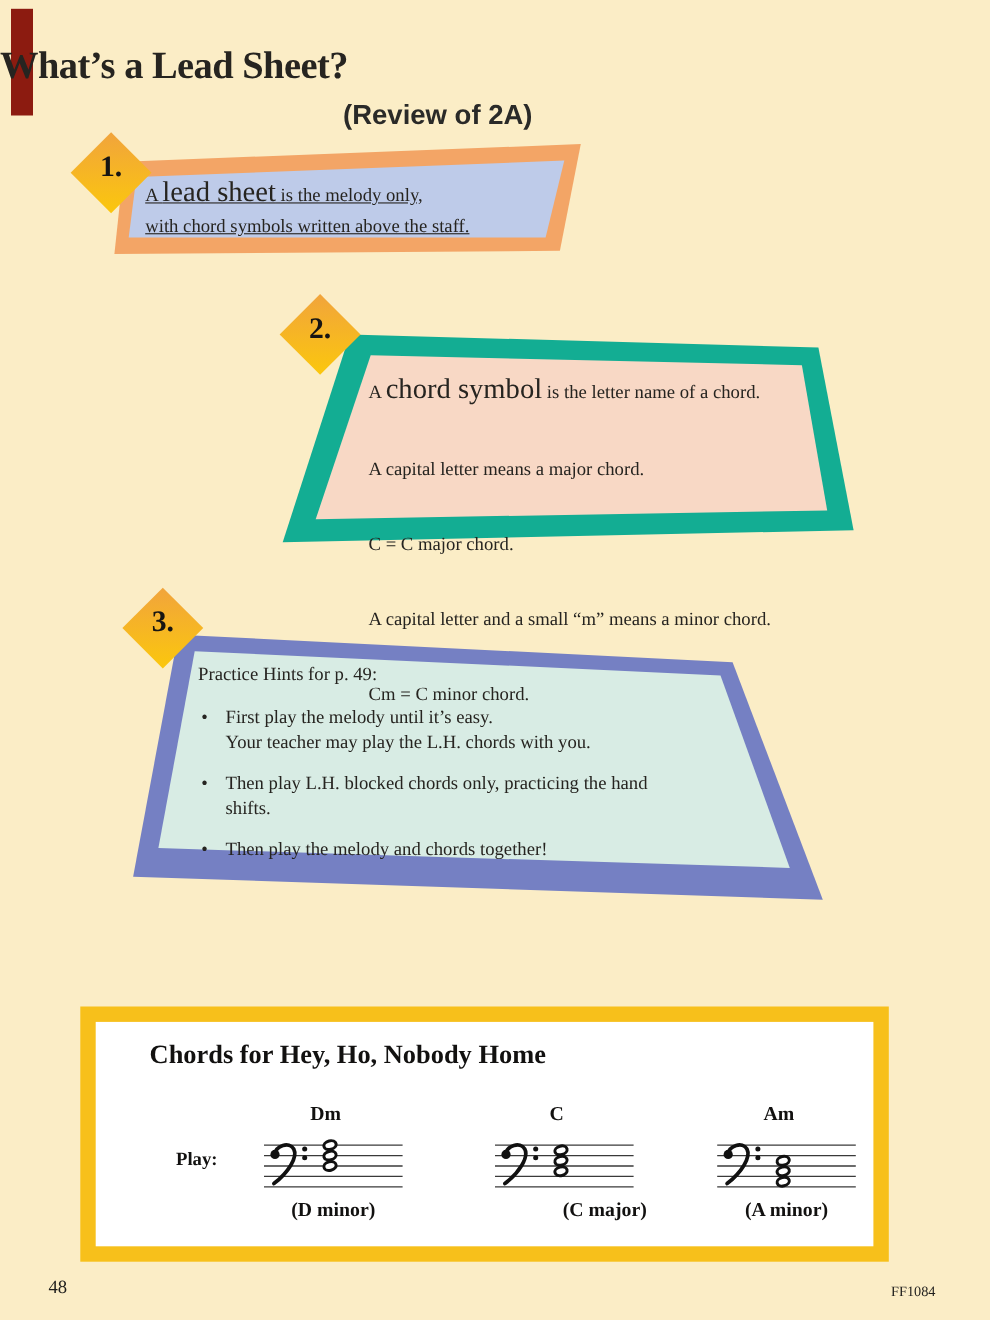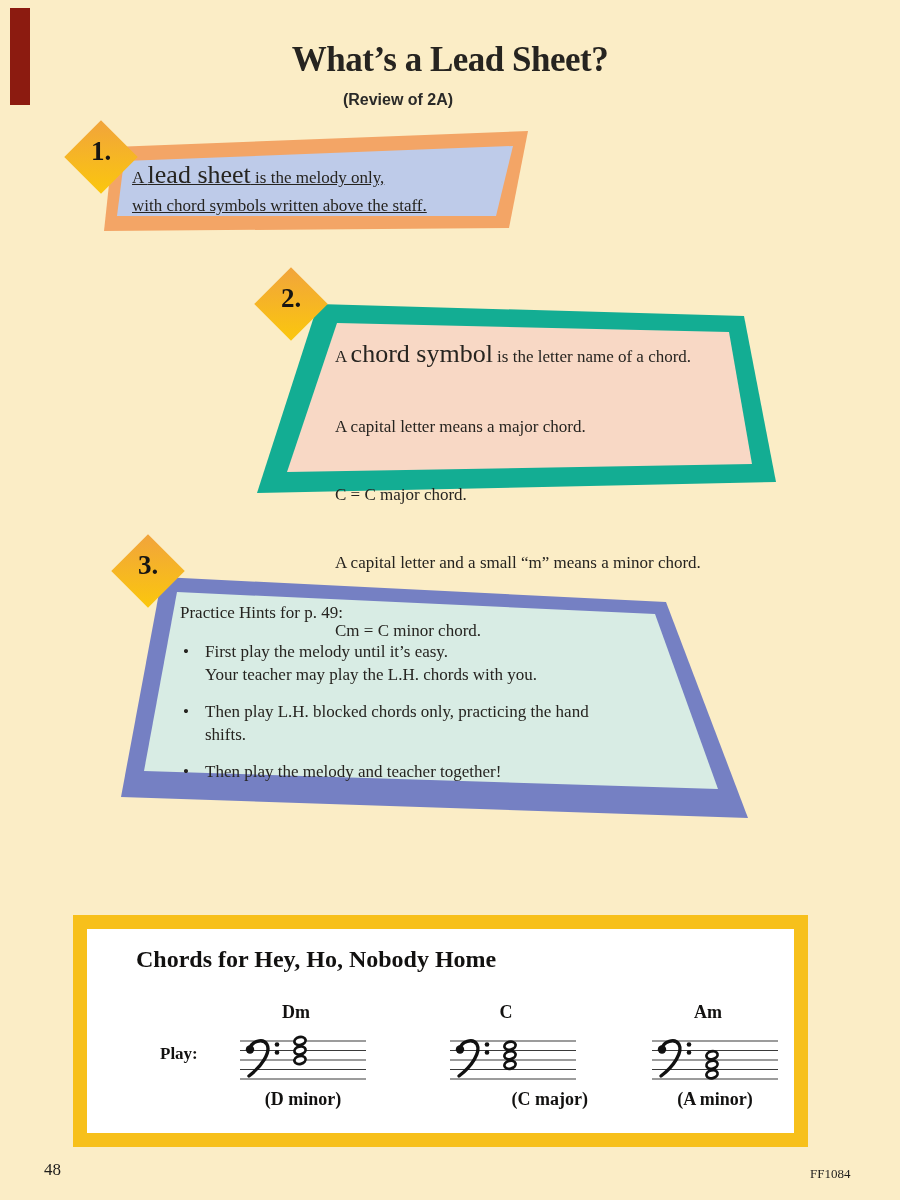--- a/index.html
+++ b/index.html
@@ -2,24 +2,24 @@
 <html><head>
 <meta charset="utf-8">
 <style>
   html,body{margin:0;padding:0;}
   .page{
     position:relative; width:900px; height:1200px; overflow:hidden;
     background:#FBEDC6; font-family:"Liberation Serif", serif; color:#1e1d1b;
   }
   .abs{position:absolute;}
   
-  .title{left:0; top:40px; width:900px; text-align:center;
+  .title{left:0; top:40px; width:900px; text-align:left;
     font-weight:bold; font-size:35px; letter-spacing:-0.5px; color:#262420;}
   .subtitle{left:0; top:91px; width:796px; text-align:center;
-    font-family:"Liberation Sans", sans-serif; font-weight:bold; font-size:16px; color:#2a2a28;}
+    font-family:"Liberation Sans", sans-serif; font-weight:bold; font-size:25px; color:#2a2a28;}
   
   .bleed-tab{left:10px; top:8px; width:20px; height:97px; background:#8C1B10;}
   
   .shapes{left:0; top:0;}
   
   .badge{width:76px; height:76px;}
   .badge .diamond{position:absolute; left:12px; top:12px; width:52px; height:52px;
     transform:rotate(45deg); background:linear-gradient(135deg,#F1A43C,#FBC70D);}
   .badge .num{position:absolute; left:0; top:17px; width:100%; text-align:center;
     font-weight:bold; font-size:27px; color:#171513;}
@@ -99,21 +99,21 @@
     <div class="heading">Practice Hints for p. 49:</div>
     <ul>
       <li>
         <div>First play the melody until it’s easy.</div>
         <div>Your teacher may play the L.H. chords with you.</div>
       </li>
       <li>
         <div>Then play L.H. blocked chords only, practicing the hand shifts.</div>
       </li>
       <li>
-        <div>Then play the melody and teacher together!</div>
+        <div>Then play the melody and chords together!</div>
       </li>
     </ul>
   </div>
 
   <div class="abs chord-box">
     <div class="chord-box-inner"></div>
   </div>
   <div class="abs chord-box-title">Chords for Hey, Ho, Nobody Home</div>
   <div class="abs play-label">Play:</div>
 

